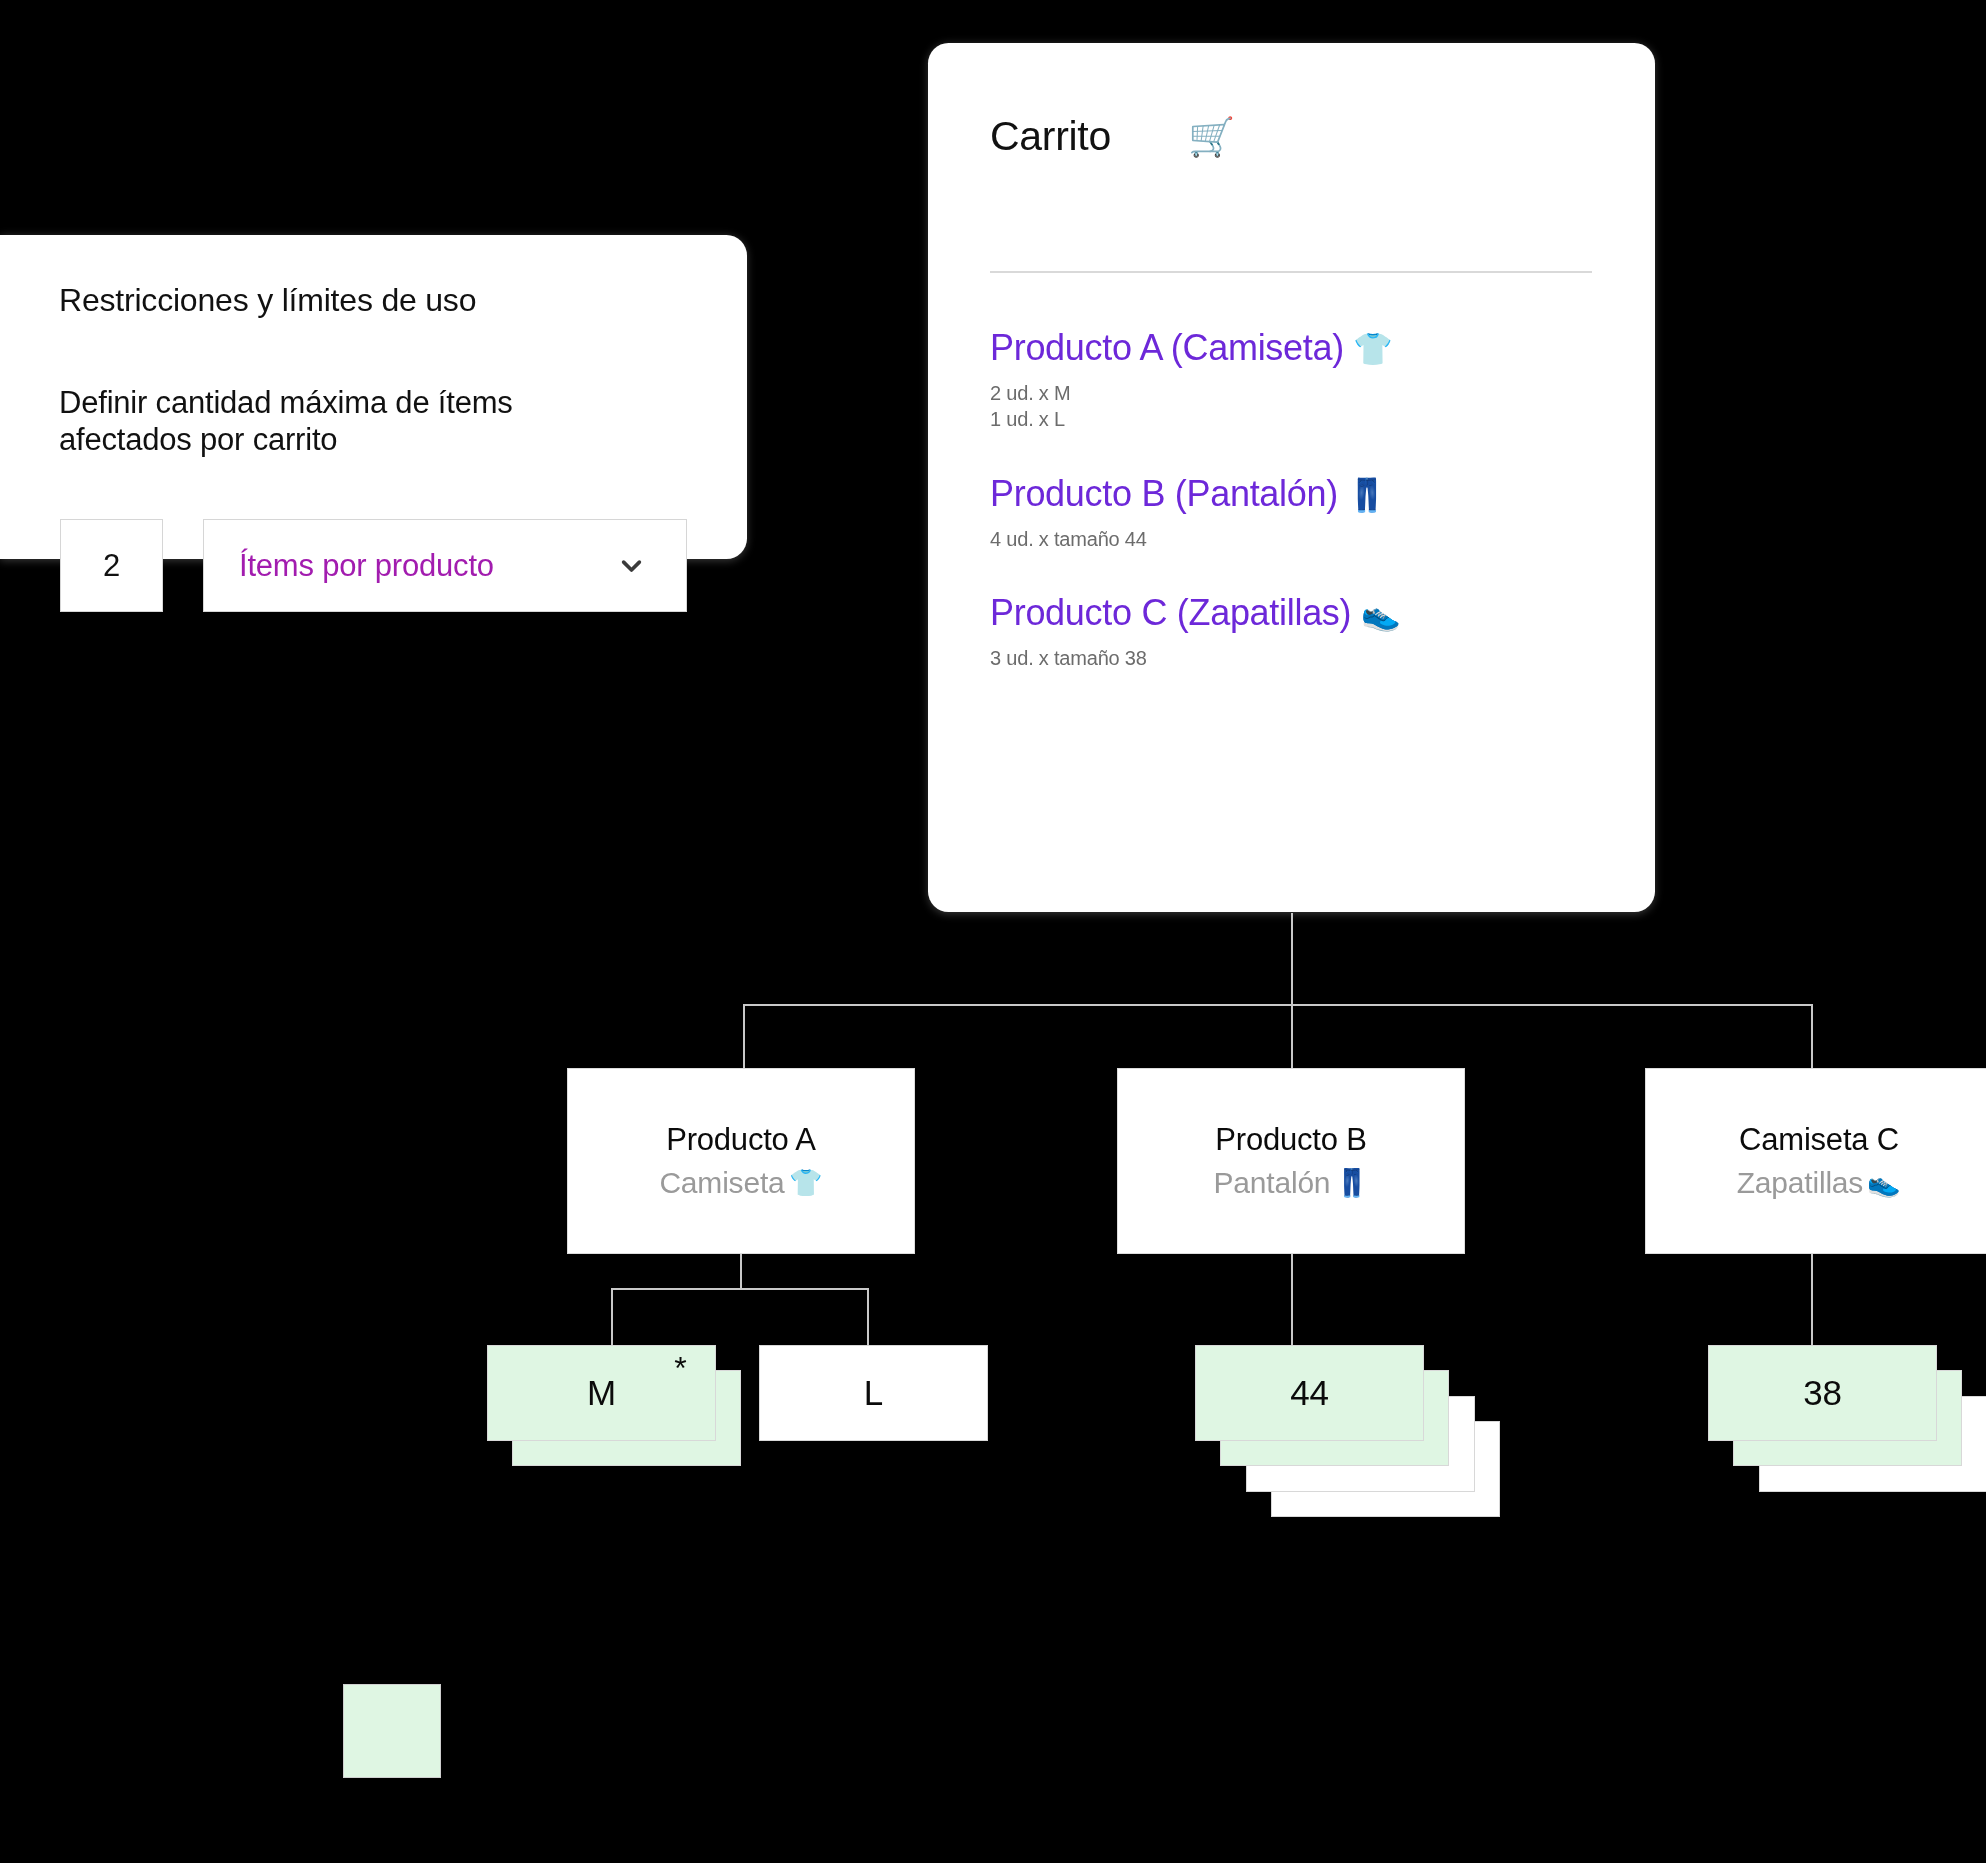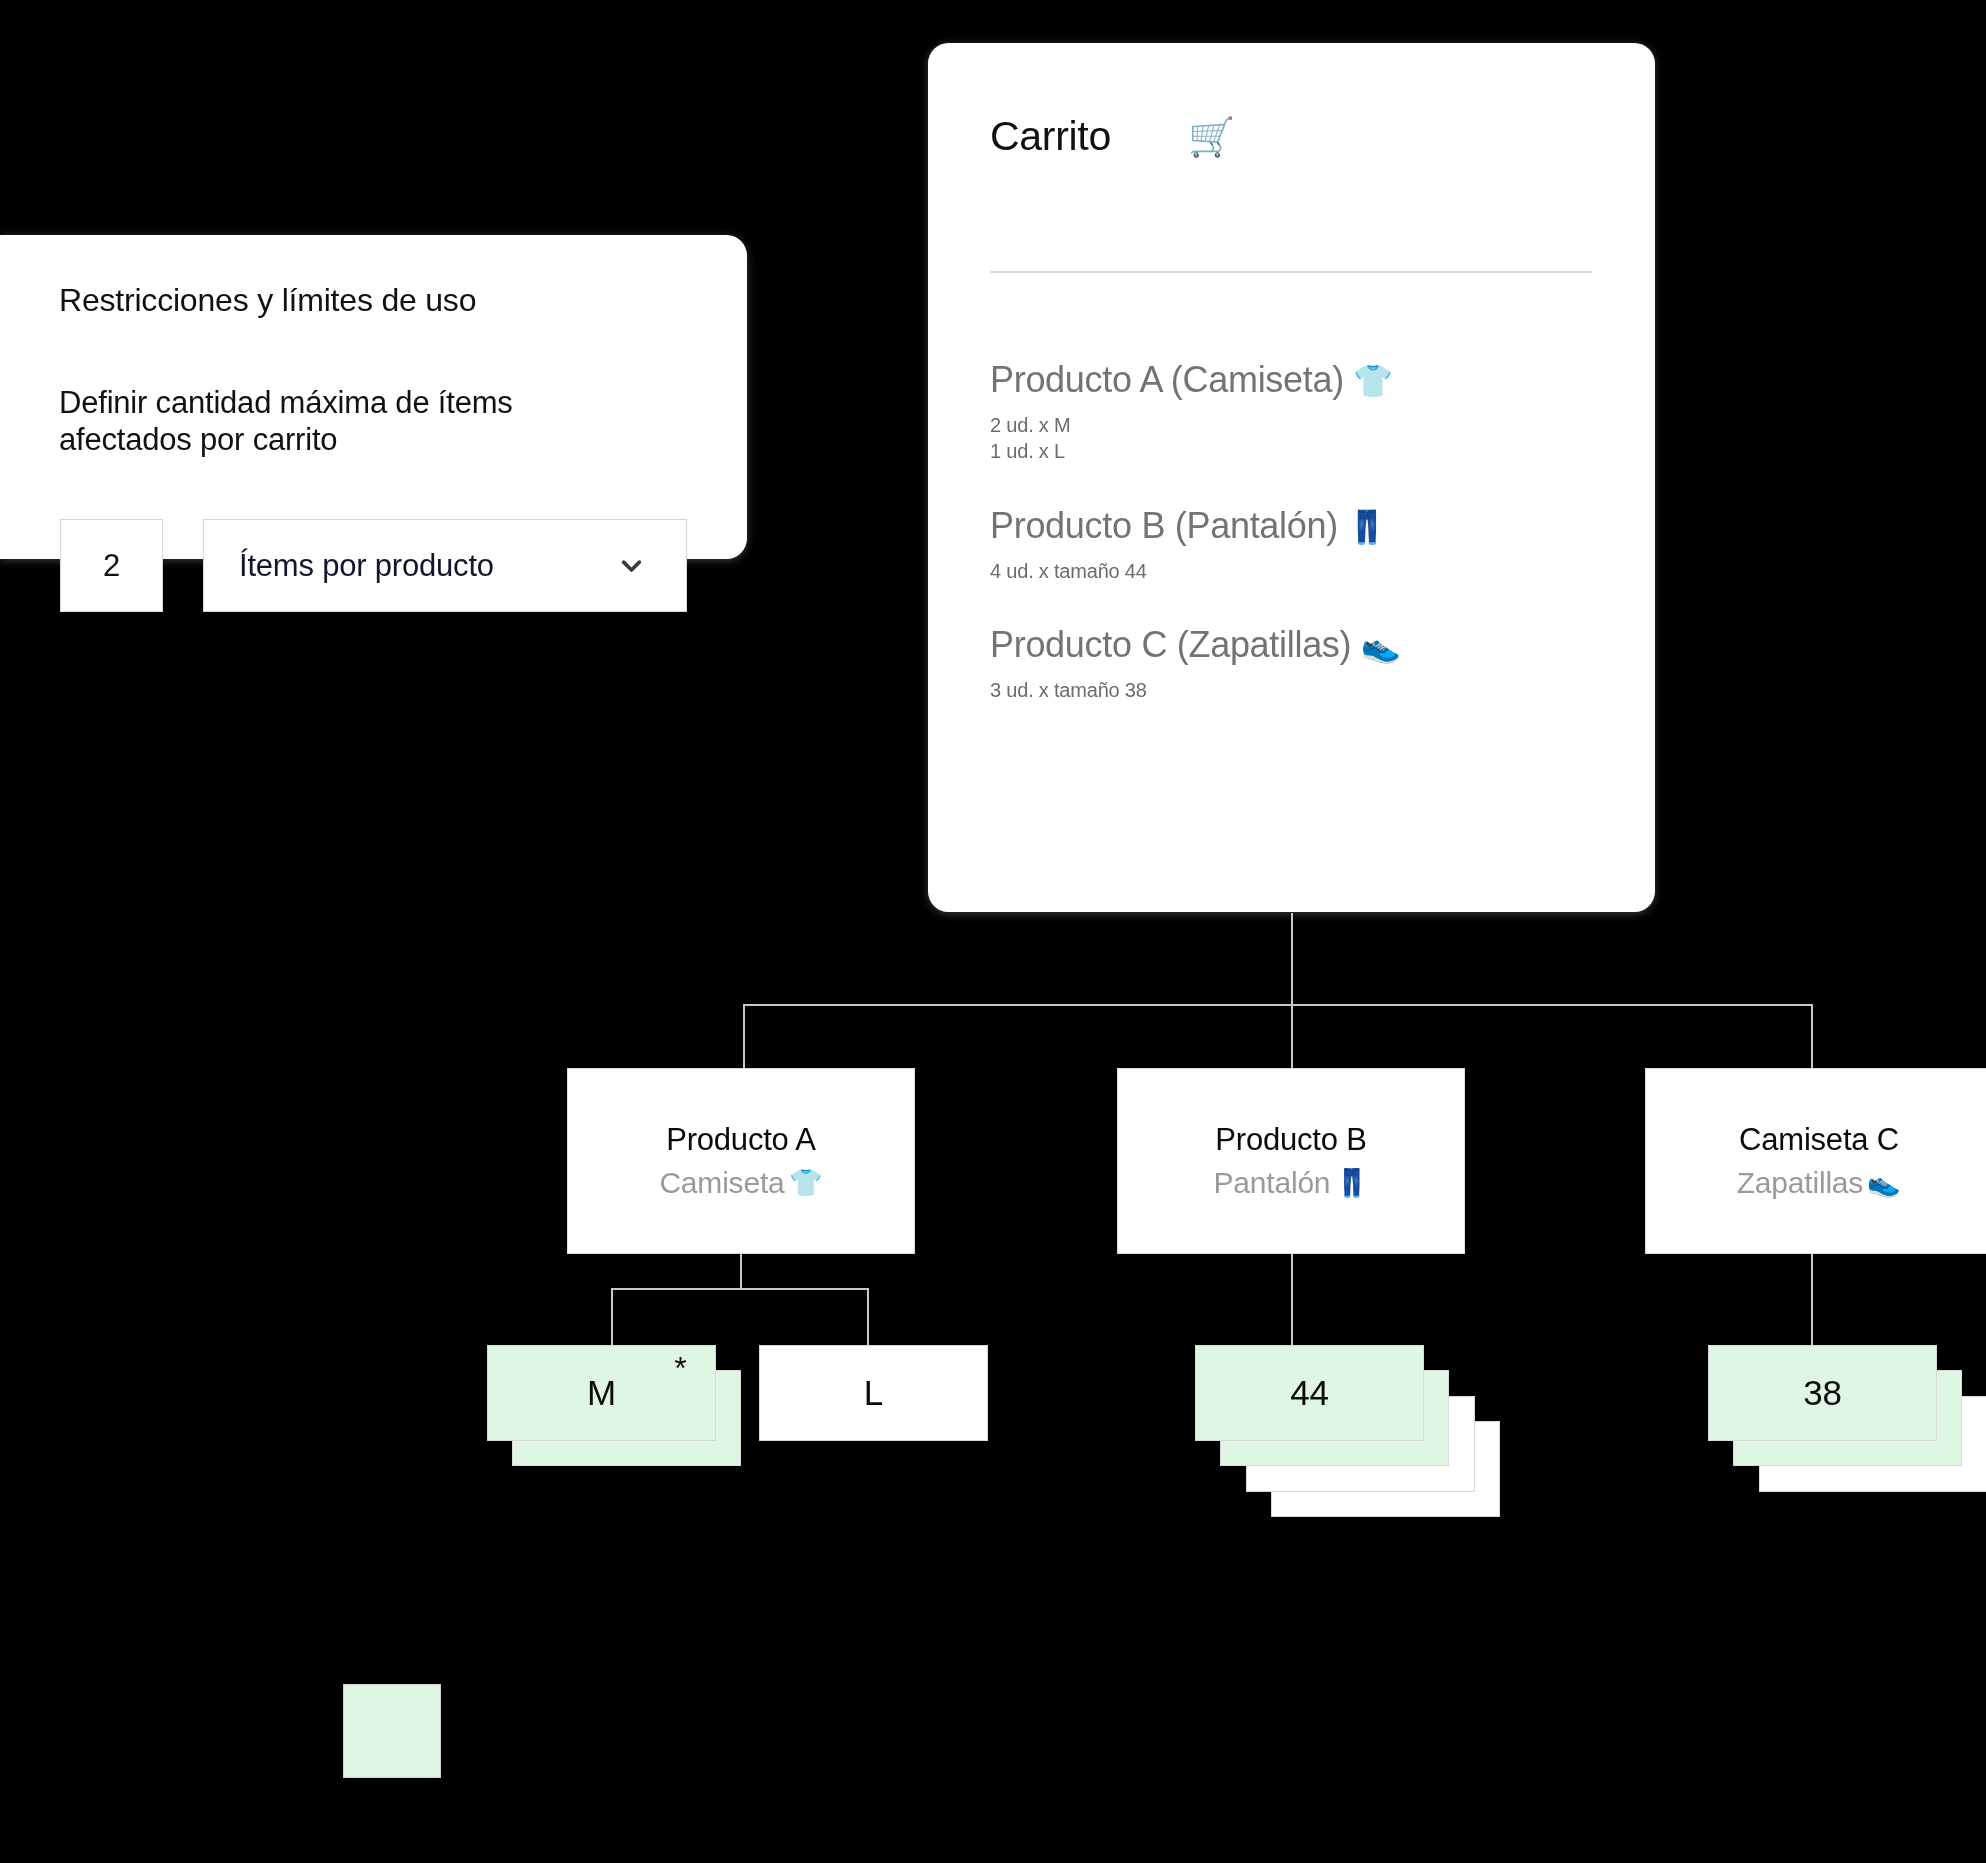--- a/index.html
+++ b/index.html
@@ -78,21 +78,21 @@
   #limit-scope-select {
     width: 484px;
     height: 93px;
     border: 1.6px solid #d6d6d6;
     background: #ffffff;
     display: flex;
     align-items: center;
     padding: 0 33px 0 35px;
     box-sizing: border-box;
     font-size: 31px;
-    color: #0f172a;
+    color: #a21caf;
     letter-spacing: -0.2px;
     justify-content: space-between;
   }
   .chev {
     width: 27px;
     height: 27px;
     flex: 0 0 auto;
     margin-right: 8px;
   }
   .chev svg { display: block; width: 100%; height: 100%; }
@@ -129,25 +129,24 @@
   #cart-items {
     position: absolute;
     left: 62px;
     top: 284px;
     width: 632px;
   }
   .cart-item { margin-bottom: 40px; }
   .cart-item:last-child { margin-bottom: 0; }
   .cart-item-name {
     font-size: 36px;
-    color: #737373;
+    color: #6d28d9;
     letter-spacing: -0.3px;
     white-space: nowrap;
     margin-bottom: 11px;
-    margin-top: 32px;
   }
   .cart-item-name .emj { font-size: 32px; }
   .cart-item-line {
     font-size: 20px;
     color: #6c6c6c;
     letter-spacing: -0.2px;
     line-height: 1.32;
   }
 
   

